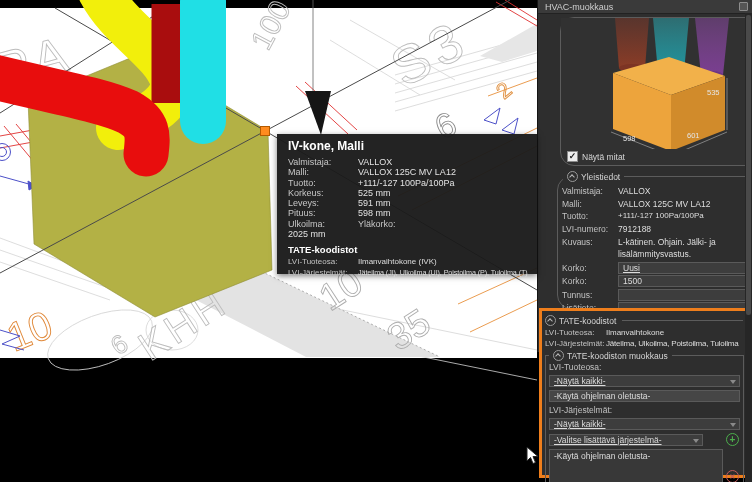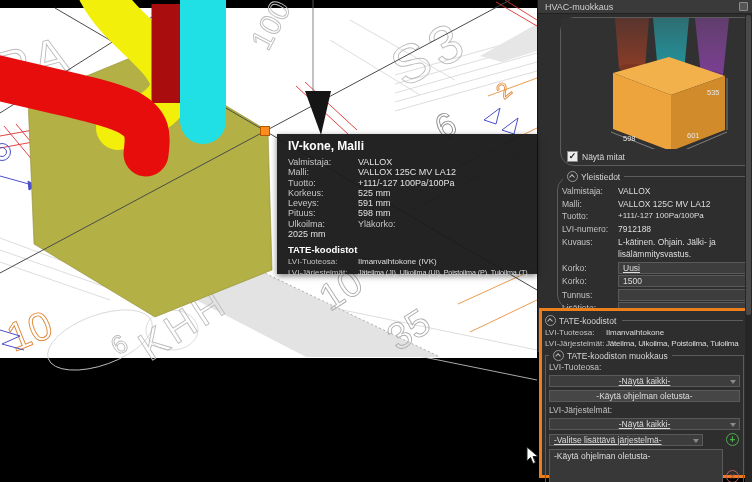--- a/index.html
+++ b/index.html
@@ -51,21 +51,21 @@
   input.field{width:100%;outline:none;}
   .btnbar{background:#464646;border:1px solid #5a5a5a;}
   
   #orange-zone{position:absolute;left:1px;top:308px;width:211px;height:170px;
     border:3px solid #ee7e1c;box-sizing:border-box;background:#2e2e2e;padding:2px 2px 0 3px;}
   .sec-head{display:flex;align-items:center;gap:3px;margin:2px 0 2px 0;}
   .sec-head .line{flex:1;border-top:1px solid #5c5c5c;margin-left:3px;margin-right:2px;}
   .kv{display:grid;grid-template-columns:57px 1fr;column-gap:4px;line-height:10.5px;}
   #edit-box{border:1px solid #5c5c5c;margin:6px 1px 0 0;position:relative;padding:4px 3px 3px 3px;}
   #edit-box .legend{top:-6px;left:3px;}
-  .row-gap{margin-top:3px;justify-content:center;}
+  .row-gap{margin-top:3px;}
   .addrow{display:grid;grid-template-columns:1fr 17px;align-items:center;gap:20px;}
   .roundbtn{width:13px;height:13px;border-radius:50%;box-sizing:border-box;
     display:flex;align-items:center;justify-content:center;font-weight:bold;margin-left:3px;}
   .plus{border:1.5px solid #4cae4c;color:#4cae4c;font-size:10px;line-height:10px;}
   .rem{border:1.5px solid #c25b5b;color:#c25b5b;font-size:7px;}
   #listbox{background:#383838;border:1px solid #5a5a5a;height:34px;box-sizing:border-box;
     padding:1px 4px;font-size:8.5px;color:#dcdcdc;}
   .listcol{display:grid;grid-template-columns:1fr 17px;align-items:end;}
   
   .cbrow{display:flex;align-items:center;gap:4px;position:absolute;left:6px;bottom:3px;}

